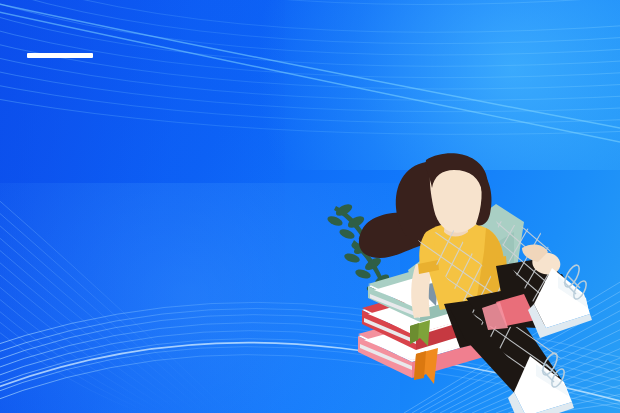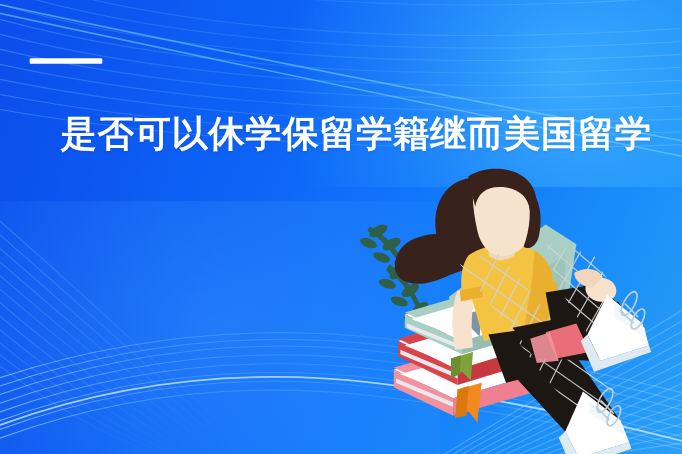--- a/index.html
+++ b/index.html
@@ -342,15 +342,14 @@
           <ellipse cx="258" cy="230" rx="4.5" ry="10" transform="rotate(28 258 230)"></ellipse>
           <path d="M242,222 L254,234"></path>
           <path d="M246,216 L258,228"></path>
         </g>
       </g>
     </svg>
   </div>
 
   <div class="accent-rule"></div>
 
-  <div class="headline">是否可以休学保留学籍继而美国留学</div>
 
 </div>
 
 </body></html>

